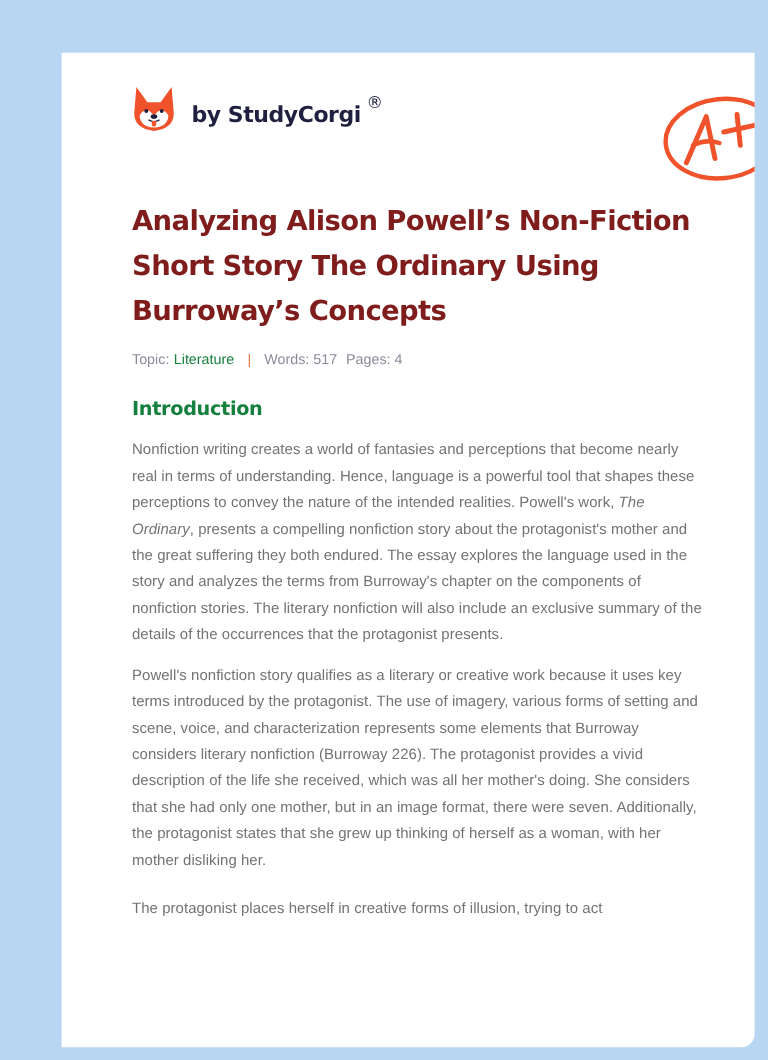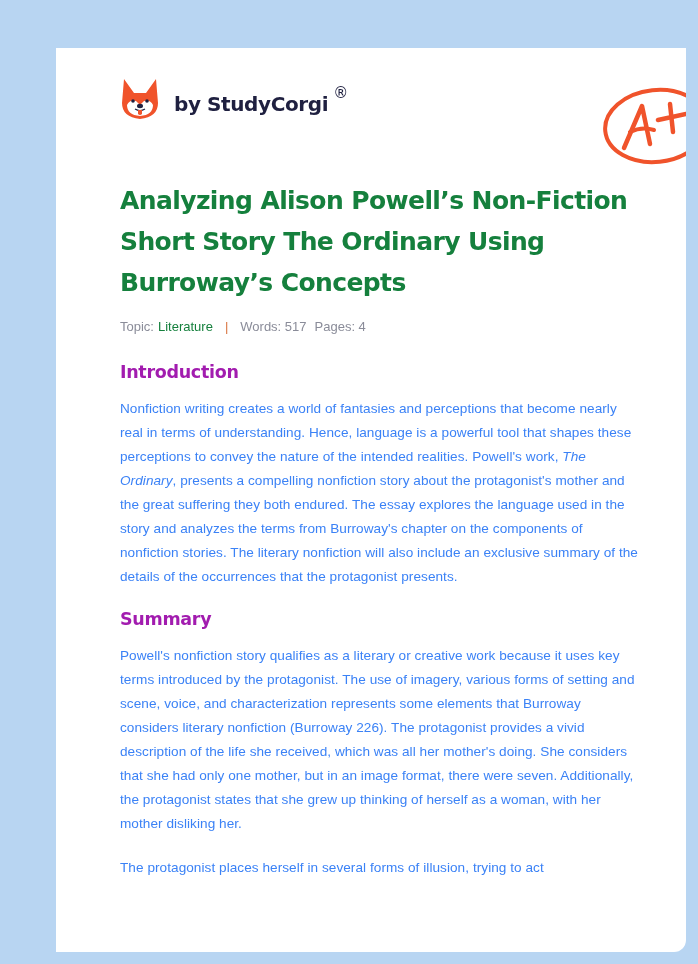--- a/index.html
+++ b/index.html
@@ -68,49 +68,49 @@
       position: absolute;
       left: 64px;
       top: 132px;
       width: 520px;
     }
     h1 {
       font-family: "DejaVu Sans", sans-serif;
       font-weight: bold;
       font-size: 25px;
       line-height: 41px;
-      color: #15803d;
+      color: #7f1d1d;
       letter-spacing: -0.6px;
     }
     .meta {
       margin-top: 14px;
       font-size: 13px;
       color: #8a8c99;
       display: flex;
       align-items: center;
       height: 18px;
       text-align: right;
     }
     .meta .topic-value { color: #15803d; margin-left: 4px; }
     .meta .sep { color: #d9733e; margin: 0 12px; }
     .meta .pages { margin-left: 8px; }
     h2 {
       font-family: "DejaVu Sans", sans-serif;
       font-weight: bold;
       font-size: 17.5px;
-      color: #a21caf;
+      color: #15803d;
       letter-spacing: -0.3px;
       line-height: 24px;
     }
     h2.intro { margin-top: 25px; }
     h2.summary { margin-top: 18px; }
     p {
       font-size: 13.6px;
       line-height: 24px;
-      color: #3b82f6;
+      color: #737373;
       margin-top: 13px;
       letter-spacing: 0.05px;
     }
     p em { font-style: italic; }
     p.para3 { margin-top: 20px; }
   </style>
 </head>
 <body>
 
 <div class="card">
@@ -147,17 +147,16 @@
       <span>Topic:</span>
       <span class="topic-value">Literature</span>
       <span class="sep">|</span>
       <span>Words: 517</span>
       <span class="pages">Pages: 4</span>
     </div>
 
     <h2 class="intro">Introduction</h2>
     <p><span>Nonfiction writing creates a world of fantasies and perceptions that become nearly real in terms of understanding. Hence, language is a powerful tool that shapes these perceptions to convey the nature of the intended realities. Powell's work, </span><em>The Ordinary</em><span>, presents a compelling nonfiction story about the protagonist's mother and the great suffering they both endured. The essay explores the language used in the story and analyzes the terms from Burroway's chapter on the components of nonfiction stories. The literary nonfiction will also include an exclusive summary of the details of the occurrences that the protagonist presents.</span></p>
 
-    <h2 class="summary">Summary</h2>
     <p>Powell's nonfiction story qualifies as a literary or creative work because it uses key terms introduced by the protagonist. The use of imagery, various forms of setting and scene, voice, and characterization represents some elements that Burroway considers literary nonfiction (Burroway 226). The protagonist provides a vivid description of the life she received, which was all her mother's doing. She considers that she had only one mother, but in an image format, there were seven. Additionally, the protagonist states that she grew up thinking of herself as a woman, with her mother disliking her.</p>
-    <p class="para3">The protagonist places herself in several forms of illusion, trying to act</p>
+    <p class="para3">The protagonist places herself in creative forms of illusion, trying to act</p>
   </div>
 </div>
 
 </body></html>

